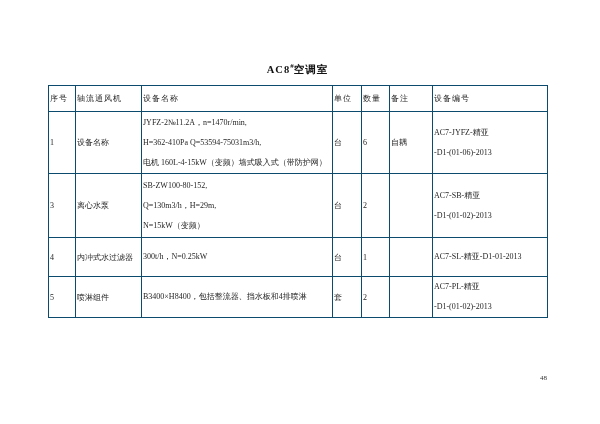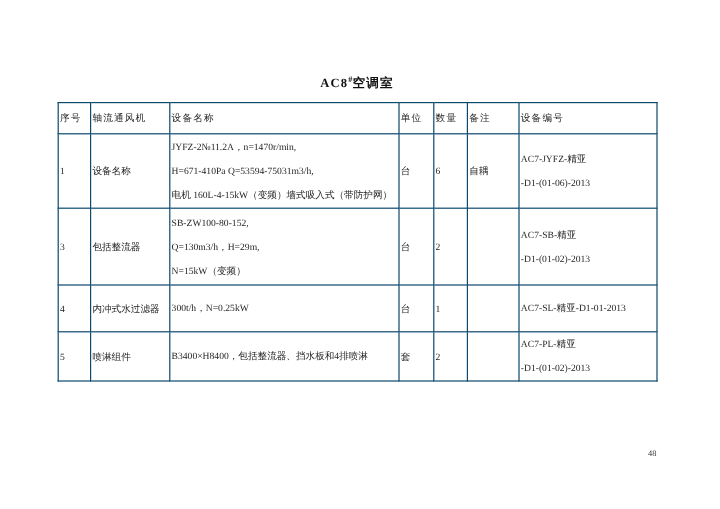--- a/index.html
+++ b/index.html
@@ -98,34 +98,34 @@
         <th>备注</th>
         <th>设备编号</th>
       </tr>
     </thead>
     <tbody>
       <tr class="row-1">
         <td>1</td>
         <td>设备名称</td>
         <td>
           <div class="cell-line">JYFZ-2№11.2A，n=1470r/min,</div>
-          <div class="cell-line">H=671-410Pa Q=53594-75031m3/h,</div>
+          <div class="cell-line">H=362-410Pa Q=53594-75031m3/h,</div>
           <div class="cell-line">电机 160L-4-15kW（变频）墙式吸入式（带防护网）</div>
         </td>
         <td>台</td>
         <td>6</td>
         <td>自耦</td>
         <td>
           <div class="cell-line">AC7-JYFZ-精亚</div>
           <div class="cell-line">-D1-(01-06)-2013</div>
         </td>
       </tr>
       <tr class="row-3">
         <td>3</td>
-        <td>包括整流器</td>
+        <td>离心水泵</td>
         <td>
           <div class="cell-line">SB-ZW100-80-152,</div>
           <div class="cell-line">Q=130m3/h，H=29m,</div>
           <div class="cell-line">N=15kW（变频）</div>
         </td>
         <td>台</td>
         <td>2</td>
         <td></td>
         <td>
           <div class="cell-line">AC7-SB-精亚</div>

